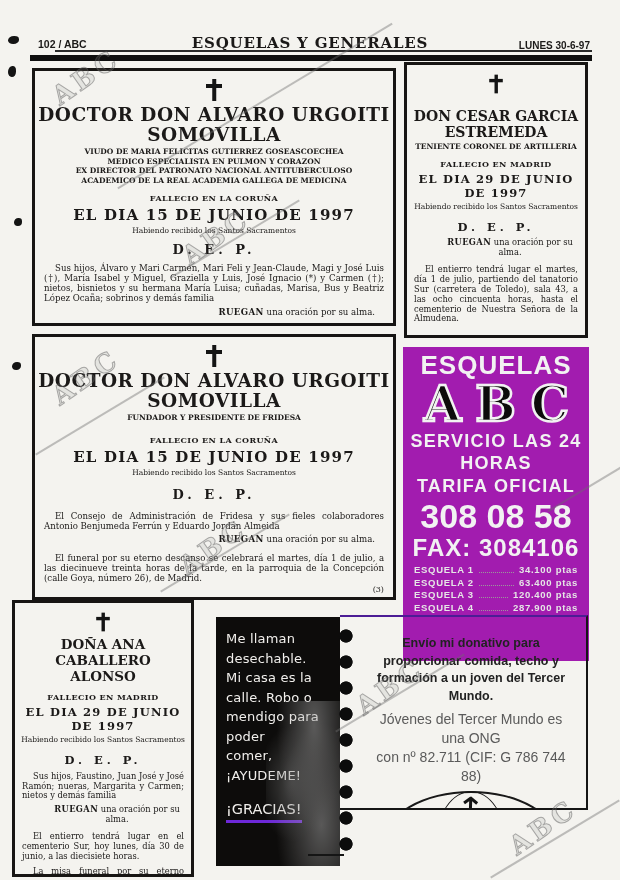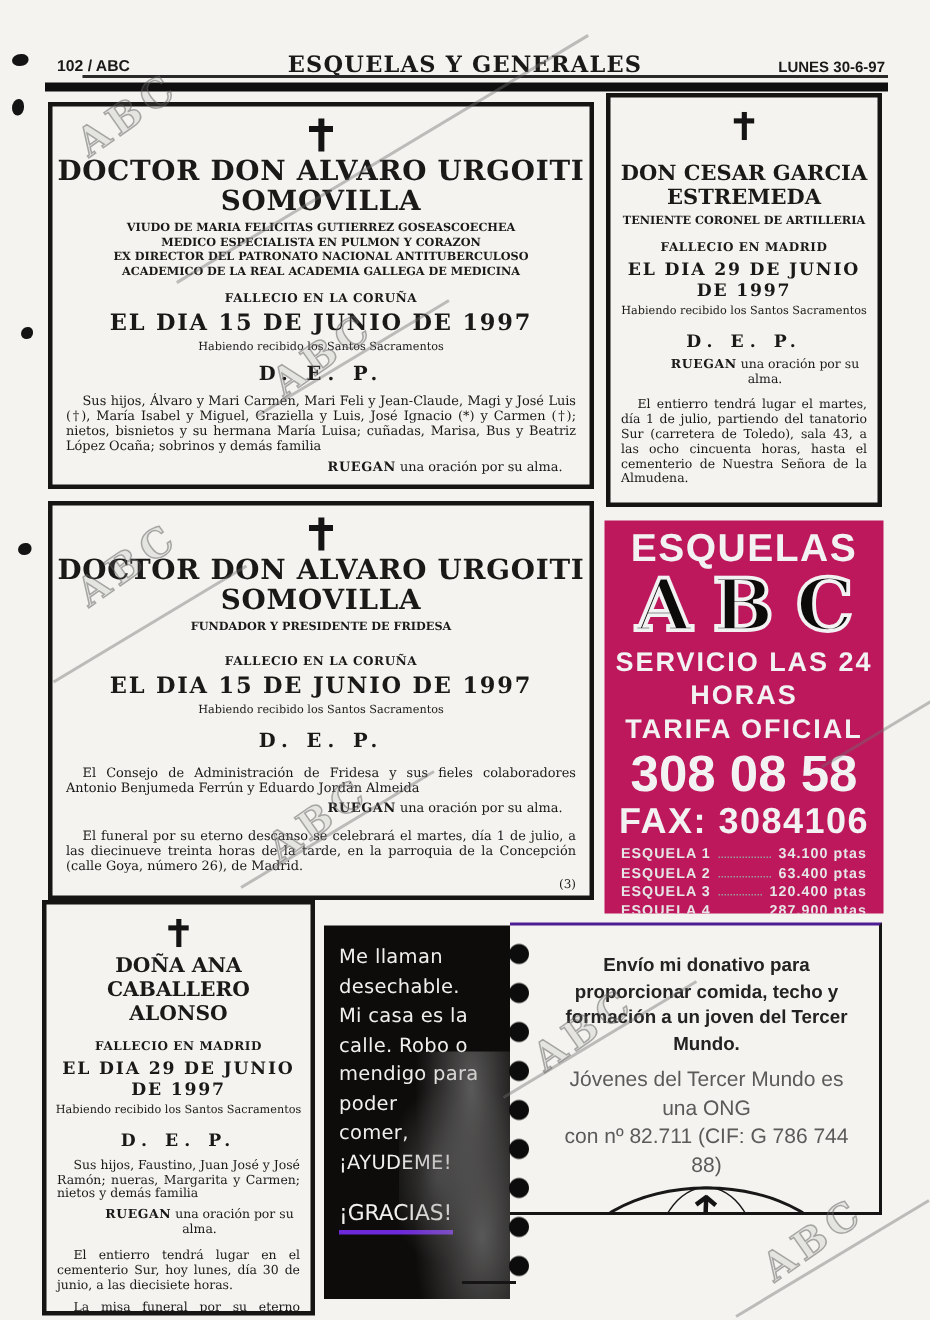--- a/index.html
+++ b/index.html
@@ -11,21 +11,21 @@
   .hdr-title{position:absolute;left:0;right:0;top:34px;text-align:center;font-weight:bold;font-size:15px;letter-spacing:.8px;}
   .hdr-date{position:absolute;right:30px;top:40px;font-family:"Liberation Sans",sans-serif;font-weight:bold;font-size:10px;}
   .hdr-rule{position:absolute;left:55px;right:28px;top:50px;height:1.5px;background:#2a2a2a;}
   .hdr-bar{position:absolute;left:30px;right:28px;top:55px;height:6px;background:#0f0f0f;}
 
   
   .esq{position:absolute;border:3px solid #171513;box-sizing:border-box;text-align:center;overflow:hidden;padding-top:4px;background:transparent;}
   #esqA{left:32px;top:68px;width:364px;height:258px;}
   #esqB{left:404px;top:62px;width:184px;height:276px;}
   #esqC{left:32px;top:334px;width:364px;height:266px;}
-  #esqE{left:28px;top:600px;width:182px;height:277px;}
+  #esqE{left:12px;top:600px;width:182px;height:277px;}
 
   .cross{width:16px;height:22px;margin:4px auto 4px;position:relative;}
   .cross::before{content:"";position:absolute;left:50%;top:0;width:3.5px;height:100%;background:#141414;transform:translateX(-50%);}
   .cross::after{content:"";position:absolute;left:0;top:5px;width:100%;height:3.5px;background:#141414;}
   .cross.small{transform:scale(.85);}
 
   .name{font-weight:bold;}
   #esqA .name,#esqC .name{font-size:18.5px;line-height:1.08;letter-spacing:.5px;margin-top:2px;}
   #esqB .name{font-size:14px;line-height:1.12;margin-top:14px;}
   #esqE .name{font-size:13.5px;line-height:1.18;margin-top:4px;}
@@ -40,21 +40,21 @@
   #esqC .dep{margin-top:10px;}
   .fam,.fun{font-size:8.6px;line-height:1.18;text-align:justify;text-indent:11px;margin:6px 9px 0;}
   #esqC .fam{margin-top:9px;}
   #esqB .fam,#esqB .fun,#esqE .fam,#esqE .fun{font-size:8.3px;margin:5px 7px 0;}
   .ruegan{font-size:8.6px;margin-top:3px;text-align:right;padding-right:18px;padding-left:28px;}
   .ruegan b{letter-spacing:.4px;}
   #esqB .ruegan,#esqE .ruegan{text-align:center;padding-right:0;font-size:8.3px;}
   .ref{font-size:8px;text-align:right;padding-right:9px;margin-top:2px;}
 
   
-  #adD{position:absolute;left:403px;top:347px;width:186px;height:262px;background:#be185d;color:#f2f2f2;
+  #adD{position:absolute;left:403px;top:347px;width:186px;height:314px;background:#a21caf;color:#f2f2f2;
        font-family:"Liberation Sans",sans-serif;text-align:center;box-sizing:border-box;padding:5px 7px;overflow:hidden;}
   .adD-title{font-size:26px;font-weight:bold;letter-spacing:1px;line-height:1.05;}
   .adD-abc{font-family:"DejaVu Serif",serif;font-weight:bold;font-size:48px;line-height:1.05;letter-spacing:14px;padding-left:14px;
            color:#0c0b0a;-webkit-text-stroke:2.5px #f2f2f2;}
   .adD-line{font-size:18px;font-weight:bold;letter-spacing:1.3px;line-height:1.25;}
   .adD-phone{font-size:34px;font-weight:bold;line-height:1.05;margin-top:2px;}
   .adD-fax{font-size:24px;font-weight:bold;letter-spacing:1px;line-height:1.1;}
   .adD-prices{margin:3px 4px 0;}
   .price-row{display:flex;align-items:baseline;font-size:9.5px;font-weight:bold;letter-spacing:.7px;line-height:1.32;color:#e6e6e6;}
   .price-row .fill{flex:1;border-bottom:1px dotted #9a9a9a;margin:0 5px 2px;}

